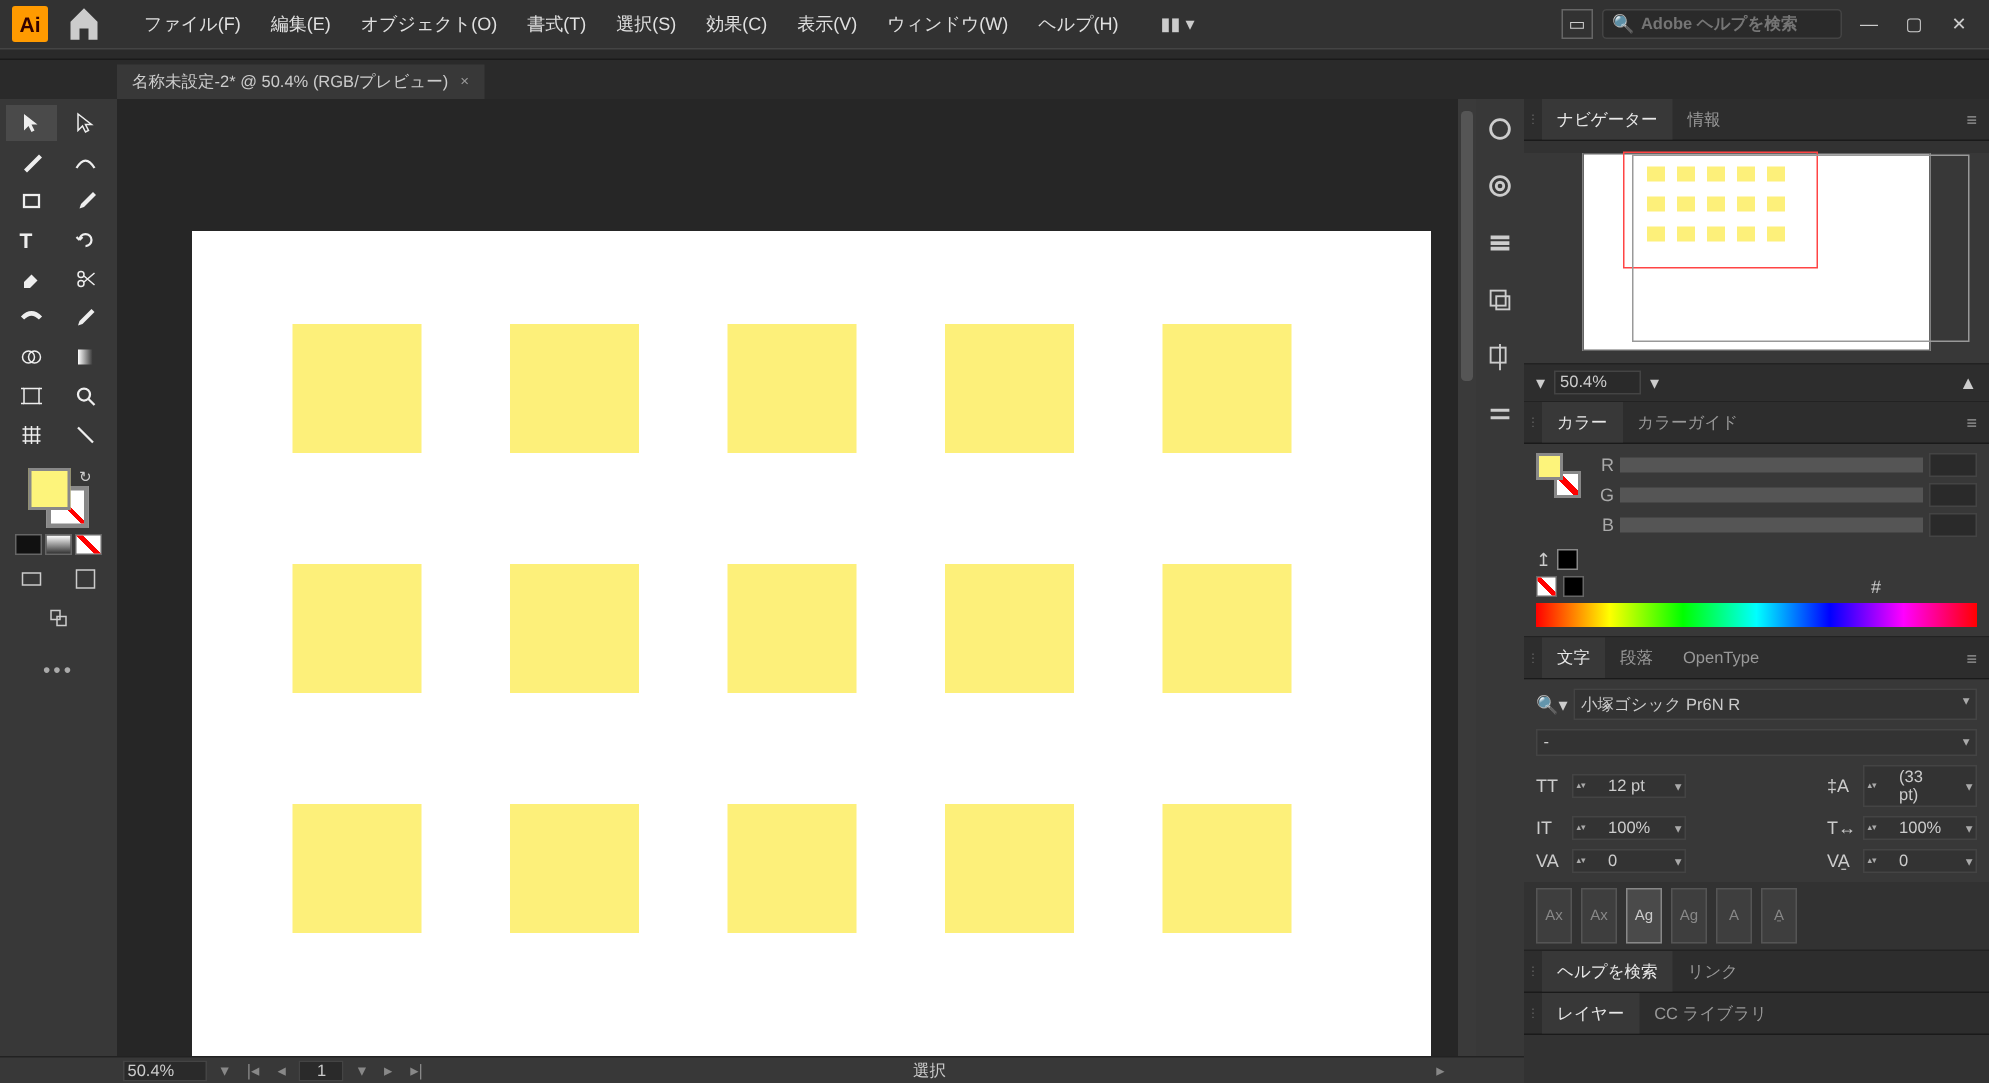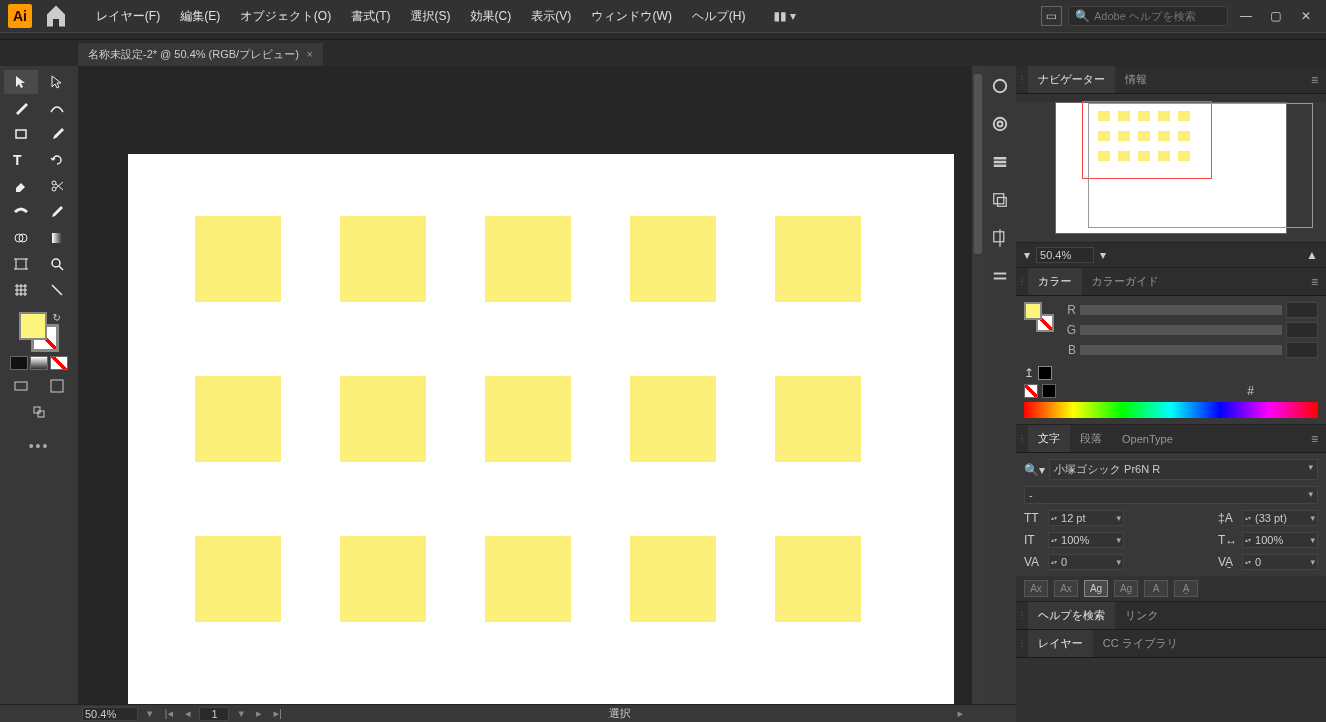--- a/index.html
+++ b/index.html
@@ -6,21 +6,21 @@
 body { background: #323232; color: #ccc; font-size: 12px; width: 1326px; height: 722px; overflow: hidden; position: relative; }
 
 
 .menubar { height: 32px; background: #323232; display: flex; align-items: center; padding: 16px 4px; gap: 0; }
 .ai-logo { width: 24px; height: 24px; background: #ff9a00; border-radius: 2px; display: flex; align-items: center; justify-content: center; color: #300; font-weight: bold; font-size: 14px; margin: 0 4px; }
 .home-icon { width: 24px; height: 24px; display: flex; align-items: center; justify-content: center; margin: 0 8px; }
 .menubar-item { padding: 6px 10px; cursor: pointer; font-size: 12px; color: #e0e0e0; }
 .menubar-spacer { flex: 1; }
 .menubar-right { display: flex; align-items: center; gap: 6px; padding-right: 4px; }
 .search-box { background: #2a2a2a; border: 1px solid #444; border-radius: 3px; padding: 2px 6px; width: 160px; display: flex; align-items: center; gap: 4px; }
-.search-box input { background: transparent; border: none; color: #aaa; font-size: 11px; width: 100%; outline: none; }
+.search-box input { background: transparent; border: none; color: #aaa; font-size: 11px; width: 100%; outline: none; font-weight: bold; }
 .window-btn { width: 24px; height: 20px; display: flex; align-items: center; justify-content: center; cursor: pointer; }
 
 
 .collapse-strip { height: 8px; background: #2a2a2a; border-top: 1px solid #444; border-bottom: 1px solid #1a1a1a; }
 
 
 .doc-tab-bar { height: 26px; background: #2a2a2a; display: flex; align-items: flex-end; padding-left: 78px; }
 .doc-tab { background: #383838; padding: 4px 10px; font-size: 11px; color: #ccc; display: flex; align-items: center; gap: 8px; }
 .doc-tab .close { color: #999; cursor: pointer; font-size: 10px; }
 
@@ -76,28 +76,28 @@
 .color-row .slider { flex: 1; height: 10px; background: #555; }
 .color-row .val { width: 32px; height: 16px; background: #2a2a2a; border: 1px solid #444; }
 .hex-row { display: flex; align-items: center; gap: 4px; margin-top:4px; }
 .spectrum { height: 16px; background: linear-gradient(to right, red, #ff0, #0f0, #0ff, #00f, #f0f, red); margin-top: 4px; }
 
 
 .char-body { padding: 6px 8px; background: #383838; display: flex; flex-direction: column; gap: 6px; }
 .char-row { display: flex; align-items: center; gap: 4px; }
 .dropdown { background: #333; border: 1px solid #444; color: #ccc; padding: 2px 18px 2px 4px; font-size: 11px; position: relative; flex: 1; }
 .dropdown::after { content: "▾"; position: absolute; right: 4px; top: 2px; color: #aaa; font-size: 9px; }
-.num-input { background: #333; border: 1px solid #444; display: flex; align-items: center; padding: 1px 2px; gap: 2px; }
+.num-input { background: #333; border: 1px solid #444; display: flex; align-items: center; padding: 1px 2px; gap: 13px; }
 .num-input .spin { display: flex; flex-direction: column; font-size: 6px; line-height: 5px; color: #aaa; cursor: pointer; }
 .num-input .v { flex:1; color:#ccc; font-size:11px; padding: 0 2px; }
 .num-input .dd { font-size: 9px; color:#aaa; cursor:pointer; }
 .small-ico { width: 20px; color: #ccc; }
 .snap-row { padding: 4px 8px; font-size: 11px; color: #ccc; display: flex; align-items: center; gap: 6px; border-top:1px solid #222; }
 .snap-icons { display: flex; gap: 6px; padding: 4px 8px; }
-.snap-icons .si { width: 24px; height: 17px; background: #3e3e3e; border:1px solid #555; display:flex; align-items:center; justify-content:center; font-size:10px; color:#888; }
+.snap-icons .si { width: 24px; height: 37px; background: #3e3e3e; border:1px solid #555; display:flex; align-items:center; justify-content:center; font-size:10px; color:#888; }
 .snap-icons .si.active { border-color:#888; background:#4a4a4a; color:#ccc;}
 
 
 .status-bar { position: absolute; bottom: 0; left: 0; right: 310px; height: 18px; background: #383838; display: flex; align-items: center; padding: 0 4px; gap: 6px; font-size: 11px; color: #ccc; border-top: 1px solid #222; margin-left: 78px;}
 .status-bar .zoom { width: 56px; background:#2a2a2a; border:1px solid #444; padding: 0 2px; }
 .status-bar .navbtn { cursor: pointer; color:#888; padding: 0 3px; }
 .status-bar .pageno { width:30px; background:#2a2a2a; border:1px solid #444; text-align:center; }
 .status-left-filler { position:absolute; bottom:0; left:0; width:78px; height:18px; background:#383838; border-top:1px solid #222;}
 
 </style>
@@ -105,21 +105,21 @@
 <body>
 
 <div class="menubar">
   <div class="ai-logo">Ai</div>
   <div class="home-icon">
     <svg viewBox="0 0 16 16" fill="#ccc">
         <path d="M8 1 L14 7 V15 H10 V10 H6 V15 H2 V7 Z"></path>
       </svg>
   </div>
   <div style="width:10px"></div>
-  <div class="menubar-item">レイヤー(F)</div>
+  <div class="menubar-item">ファイル(F)</div>
   <div class="menubar-item">編集(E)</div>
   <div class="menubar-item">オブジェクト(O)</div>
   <div class="menubar-item">書式(T)</div>
   <div class="menubar-item">選択(S)</div>
   <div class="menubar-item">効果(C)</div>
   <div class="menubar-item">表示(V)</div>
   <div class="menubar-item">ウィンドウ(W)</div>
   <div class="menubar-item">ヘルプ(H)</div>
   <div style="width:10px"></div>
   <div style="color:#ccc; padding:0 8px;">▮▮ ▾</div>

